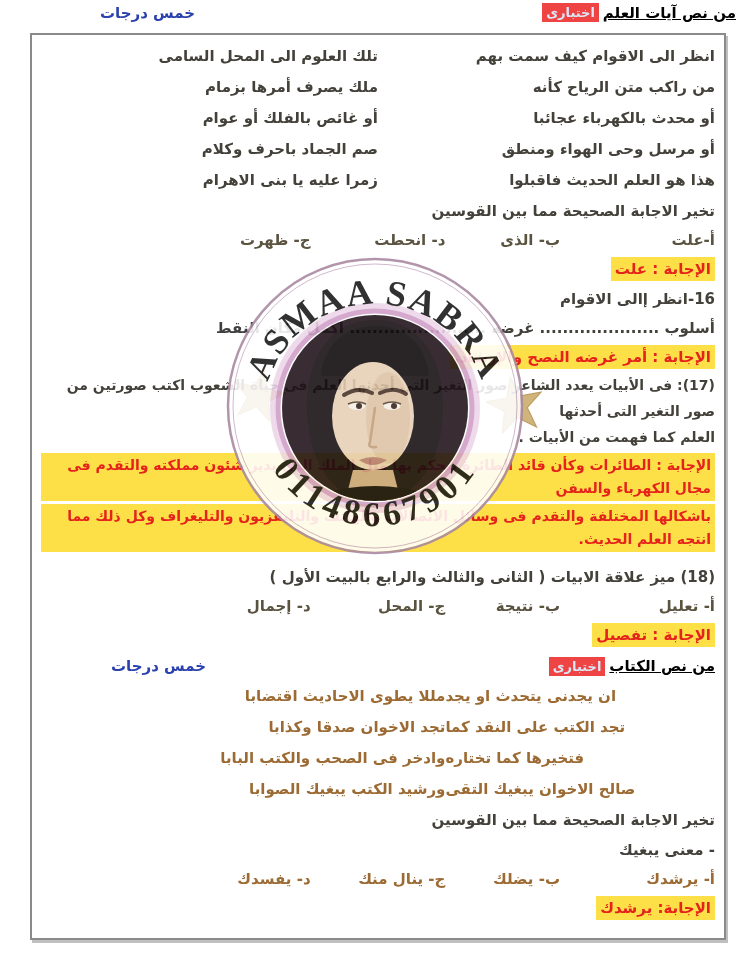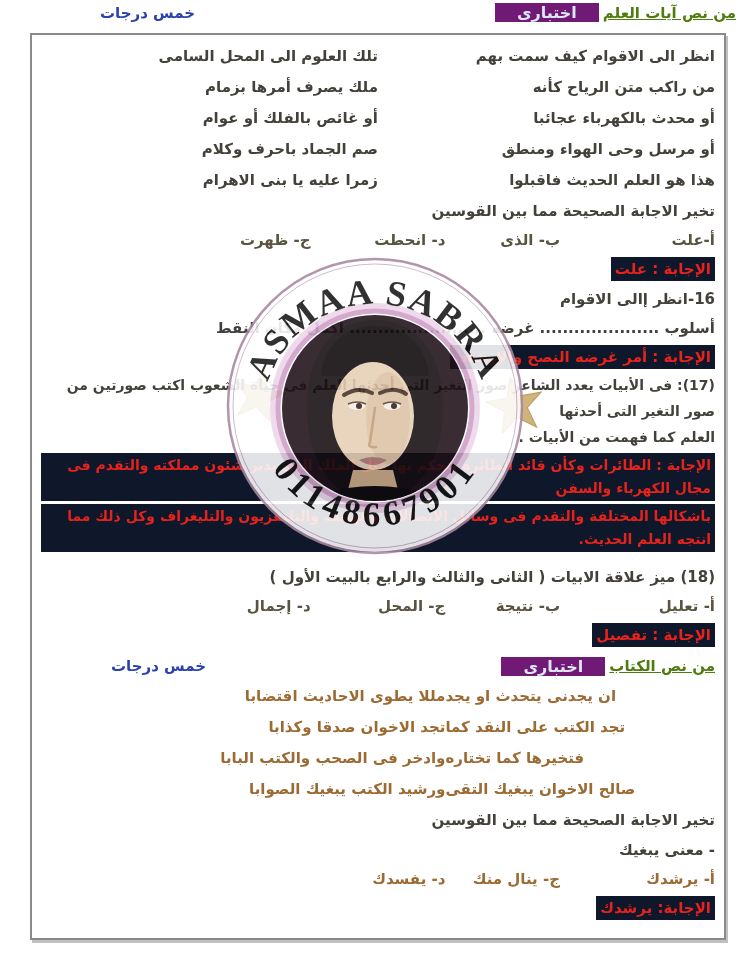--- a/index.html
+++ b/index.html
@@ -7,22 +7,22 @@
     width:750px;height:971px;position:relative;background:#ffffff;
     font-family:"DejaVu Sans", sans-serif;font-weight:bold;overflow:hidden;
   }
   
   .top-header{
     position:absolute;top:3px;right:14px;left:14px;
     display:flex;direction:rtl;justify-content:space-between;align-items:center;
     font-size:15px;z-index:6;
   }
   .title-wrap{display:flex;align-items:center;gap:4px;}
-  .sec-title{color:#4d7c0f;text-decoration:underline;}
-  .badge{background:#701a75;color:#dce7f6;padding:0 22px;font-size:16px;line-height:19px;}
+  .sec-title{color:#000000;text-decoration:underline;}
+  .badge{background:#ef4444;color:#dce7f6;padding:0 4px;font-size:13px;line-height:19px;}
   .marks{color:#2b41ad;margin-left:86px;}
   
   .main-box{
     position:absolute;left:30px;top:33px;width:692px;height:903px;
     border:2px solid #8a8a8a;box-shadow:2px 3px 0 rgba(140,140,140,.55);
     background:#ffffff;
   }
   .content{
     position:relative;z-index:3;direction:rtl;text-align:right;
     padding:6px 9px 0 9px;color:#43413a;font-size:15px;
@@ -34,21 +34,21 @@
   .pl2{width:60%;text-align:right;}
   .line{line-height:30px;}
   .opts{display:flex;line-height:28px;color:#5a5340;}
   .opts span:nth-child(1){width:23%;}
   .opts span:nth-child(2){width:17%;}
   .opts span:nth-child(3){width:20%;}
   .opts span:nth-child(4){width:40%;}
   .opts2{color:#9c6a33;}
   .ans-line{text-align:right;margin:3px 0;position:relative;z-index:8;}
   .chip{
-    display:inline-block;background:#0f172a;color:#e5231c;
+    display:inline-block;background:#fde047;color:#e5231c;
     padding:0 4px;line-height:24px;font-size:15px;
   }
   .q17{font-size:14px;line-height:26px;}
   .a17 .chip{font-size:14px;line-height:23px;padding:1px 4px;}
   .gap8{height:8px;}
   .fill-note{color:#404040;}
   .sec2-header{
     display:flex;direction:rtl;justify-content:space-between;align-items:center;
     line-height:30px;margin-top:4px;font-size:15px;
   }
@@ -169,20 +169,21 @@
     </div>
     <div class="poem-row brown">
       <span class="pr2">صالح الاخوان يبغيك التقى</span>
       <span class="pl2">ورشيد الكتب يبغيك الصوابا</span>
     </div>
 
     <div class="line">تخير الاجابة الصحيحة مما بين القوسين</div>
     <div class="line">- معنى يبغيك</div>
     <div class="opts opts2">
       <span>أ- يرشدك</span>
+      <span>ب- يضلك</span>
       <span>ج- ينال منك</span>
       <span>د- يفسدك</span>
     </div>
     <div class="ans-line">
       <span class="chip">الإجابة: يرشدك</span>
     </div>
 
   </div>
 </div>
 

